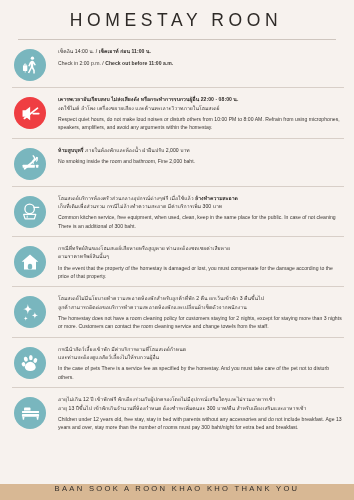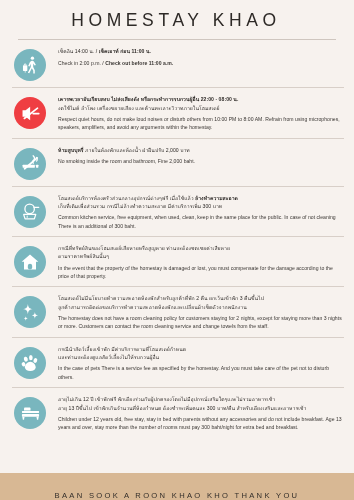--- a/index.html
+++ b/index.html
@@ -109,41 +109,41 @@
     margin: 0;
     letter-spacing: 0.005em;
   }
   .en b {
     font-weight: bold;
   }
 
   
   #footer {
     flex: 0 0 auto;
-    height: 27px;
+    height: 16px;
     background: #d8b894;
     display: flex;
-    align-items: flex-end;
+    align-items: flex-start;
     justify-content: center;
   }
   #footer-text {
     font-size: 7.6px;
     letter-spacing: 2.3px;
     color: #332e2a;
     white-space: nowrap;
     font-weight: 400;
   }
 </style>
 </head>
 <body>
 
 <div id="page">
 
   <div id="header">
-    <div id="title">HOMESTAY KHAO</div>
+    <div id="title">HOMESTAY ROON</div>
     <div id="title-rule"></div>
   </div>
 
   <div id="rules">
 
     <div class="rule">
       <div class="rule-icon-wrap">
         <div class="icon-circle">
           <svg width="21" height="21" viewBox="0 0 24 24" fill="#ffffff">
             <circle cx="14.2" cy="3.6" r="1.9"></circle>

